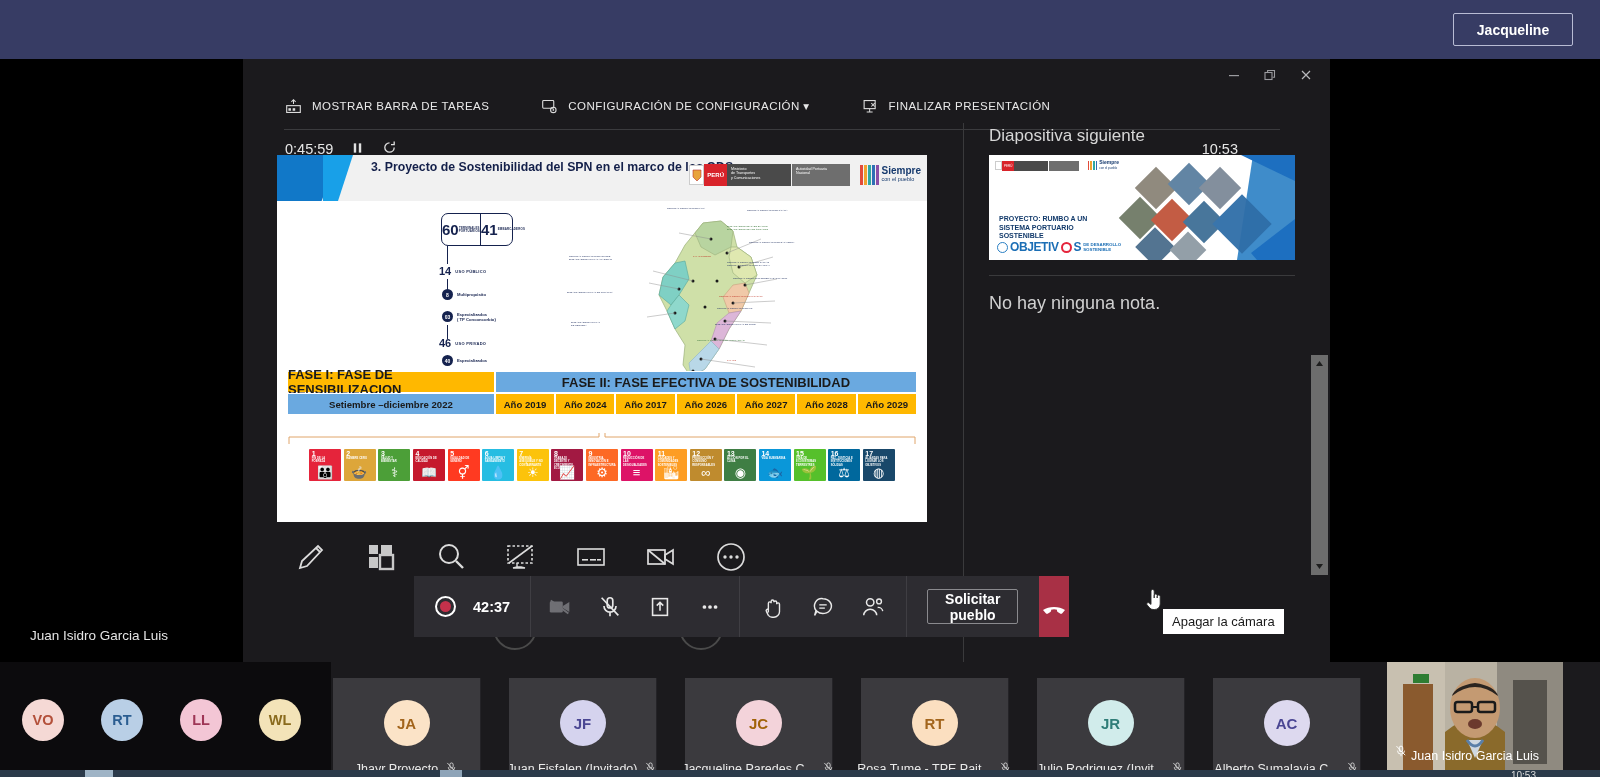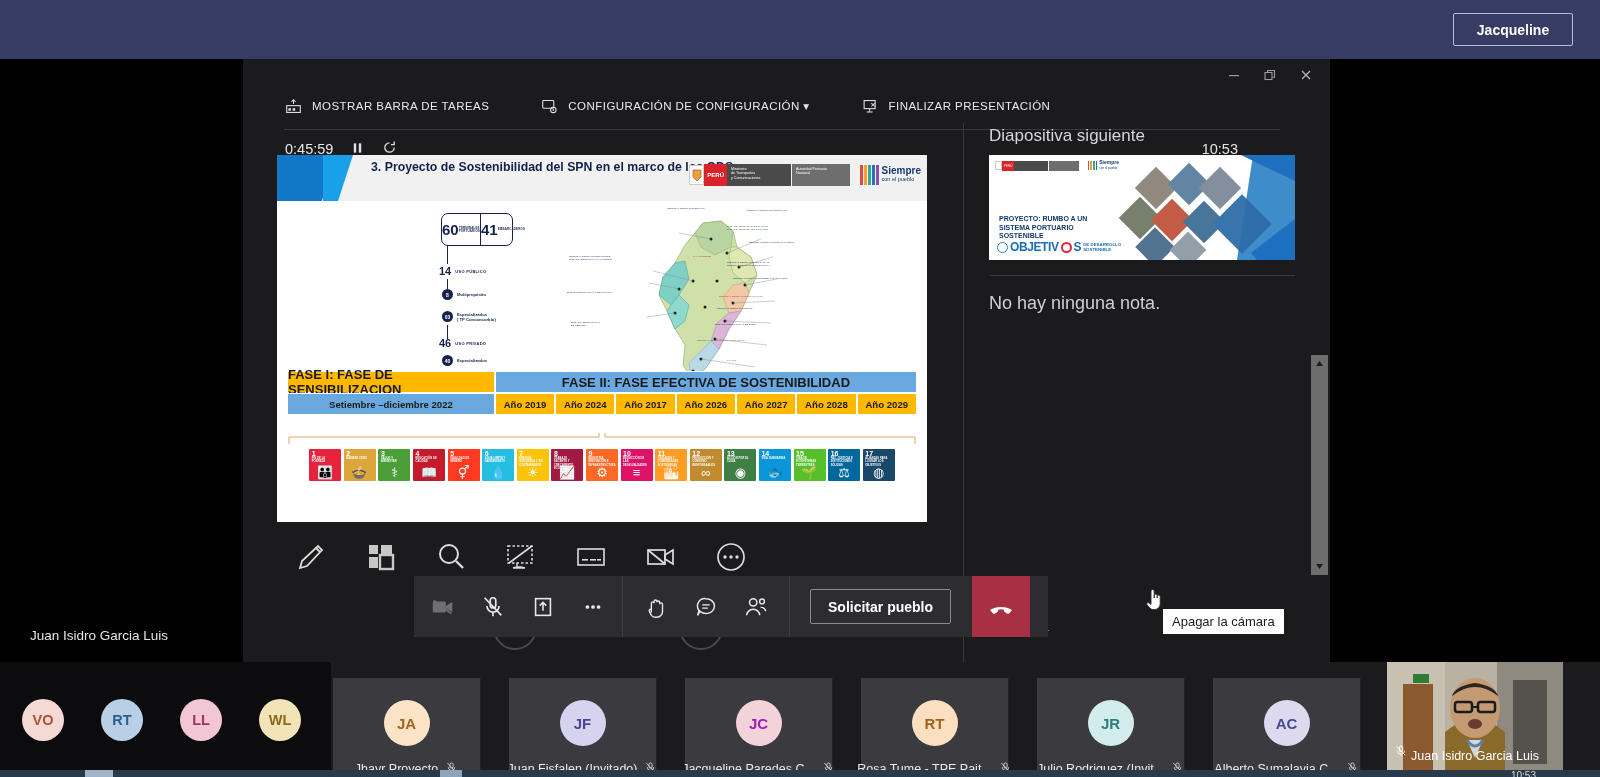--- a/index.html
+++ b/index.html
@@ -699,20 +699,26 @@
 
       <div id="fontsz">
         <span class="fa" style="font-size:17px">A</span>
         <span class="fa" style="font-size:14px">A</span>
       </div>
     </div>
 
   </div>
 
   <div id="ctlbar">
+    <div class="rec">
+      <span class="dot">
+          <i></i>
+        </span>
+      <span class="t">42:37</span>
+    </div>
     <div class="grp1">
       <div class="cb">
         <svg width="26" height="26" viewBox="0 0 28 28">
             <rect x="3" y="8" width="14" height="12" rx="1.5" fill="#6f6f74"></rect>
             <path d="M17 13 L24 8.5 V19.5 L17 15 Z" fill="#6f6f74"></path>
             <path d="M4 7 L23 21" stroke="#6f6f74" stroke-width="2.2"></path>
           </svg>
       </div>
       <div class="cb">
         <svg width="26" height="26" viewBox="0 0 28 28">
@@ -800,21 +806,21 @@
             <span>Juan Fisfalen (Invitado)</span>
             <span><svg width="13" height="13" viewBox="0 0 20 20">
                 <rect x="7.5" y="3" width="5" height="8" rx="2.5" fill="none" stroke="#e0e0e0" stroke-width="1.3"></rect>
                 <path d="M5 9.5 a5 5 0 0 0 10 0" fill="none" stroke="#e0e0e0" stroke-width="1.3"></path>
                 <path d="M10 15 V17.5" stroke="#e0e0e0" stroke-width="1.3"></path>
                 <path d="M3.5 3 L16 16" stroke="#e0e0e0" stroke-width="1.3"></path>
               </svg></span>
           </div>
         </div>
         <div class="tile sep" style="left: 685px;">
-          <div class="av" style="background: rgb(243, 211, 218); color: #a21caf;">JC</div>
+          <div class="av" style="background: rgb(243, 211, 218); color: #a16207;">JC</div>
           <div class="nm">
             <span>Jacqueline Paredes C...</span>
             <span><svg width="13" height="13" viewBox="0 0 20 20">
                 <rect x="7.5" y="3" width="5" height="8" rx="2.5" fill="none" stroke="#e0e0e0" stroke-width="1.3"></rect>
                 <path d="M5 9.5 a5 5 0 0 0 10 0" fill="none" stroke="#e0e0e0" stroke-width="1.3"></path>
                 <path d="M10 15 V17.5" stroke="#e0e0e0" stroke-width="1.3"></path>
                 <path d="M3.5 3 L16 16" stroke="#e0e0e0" stroke-width="1.3"></path>
               </svg></span>
           </div>
         </div>

